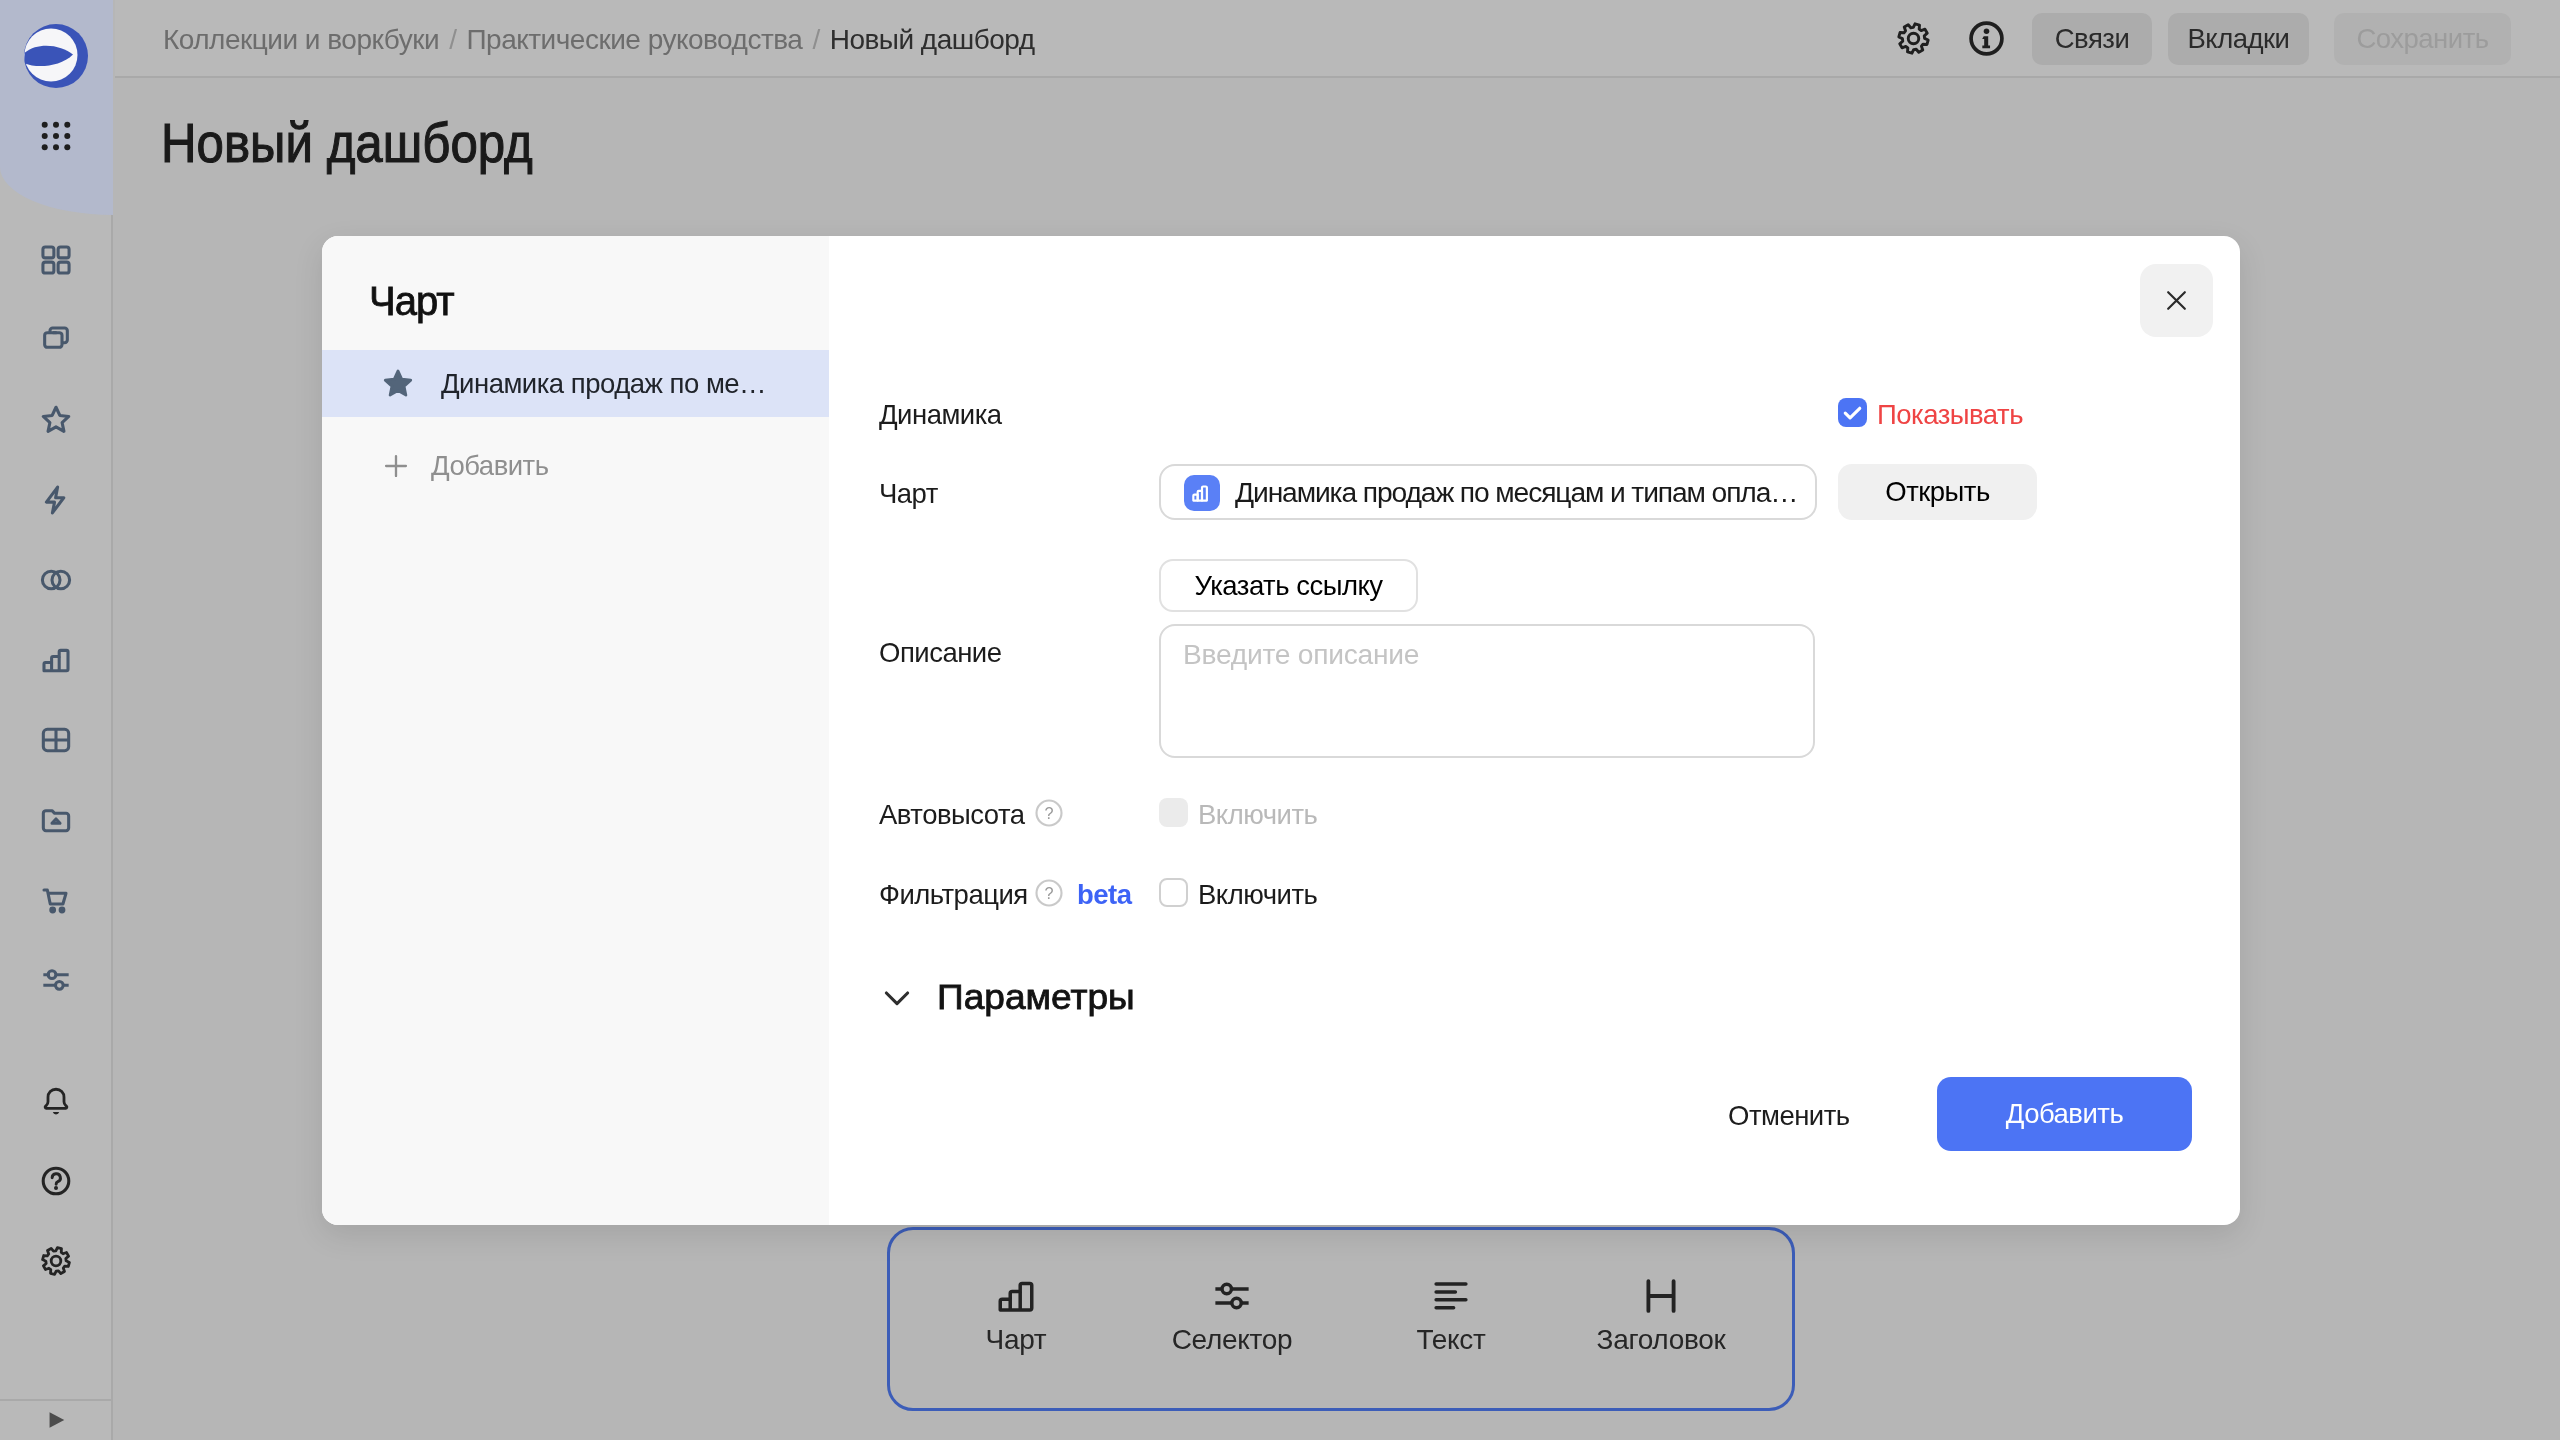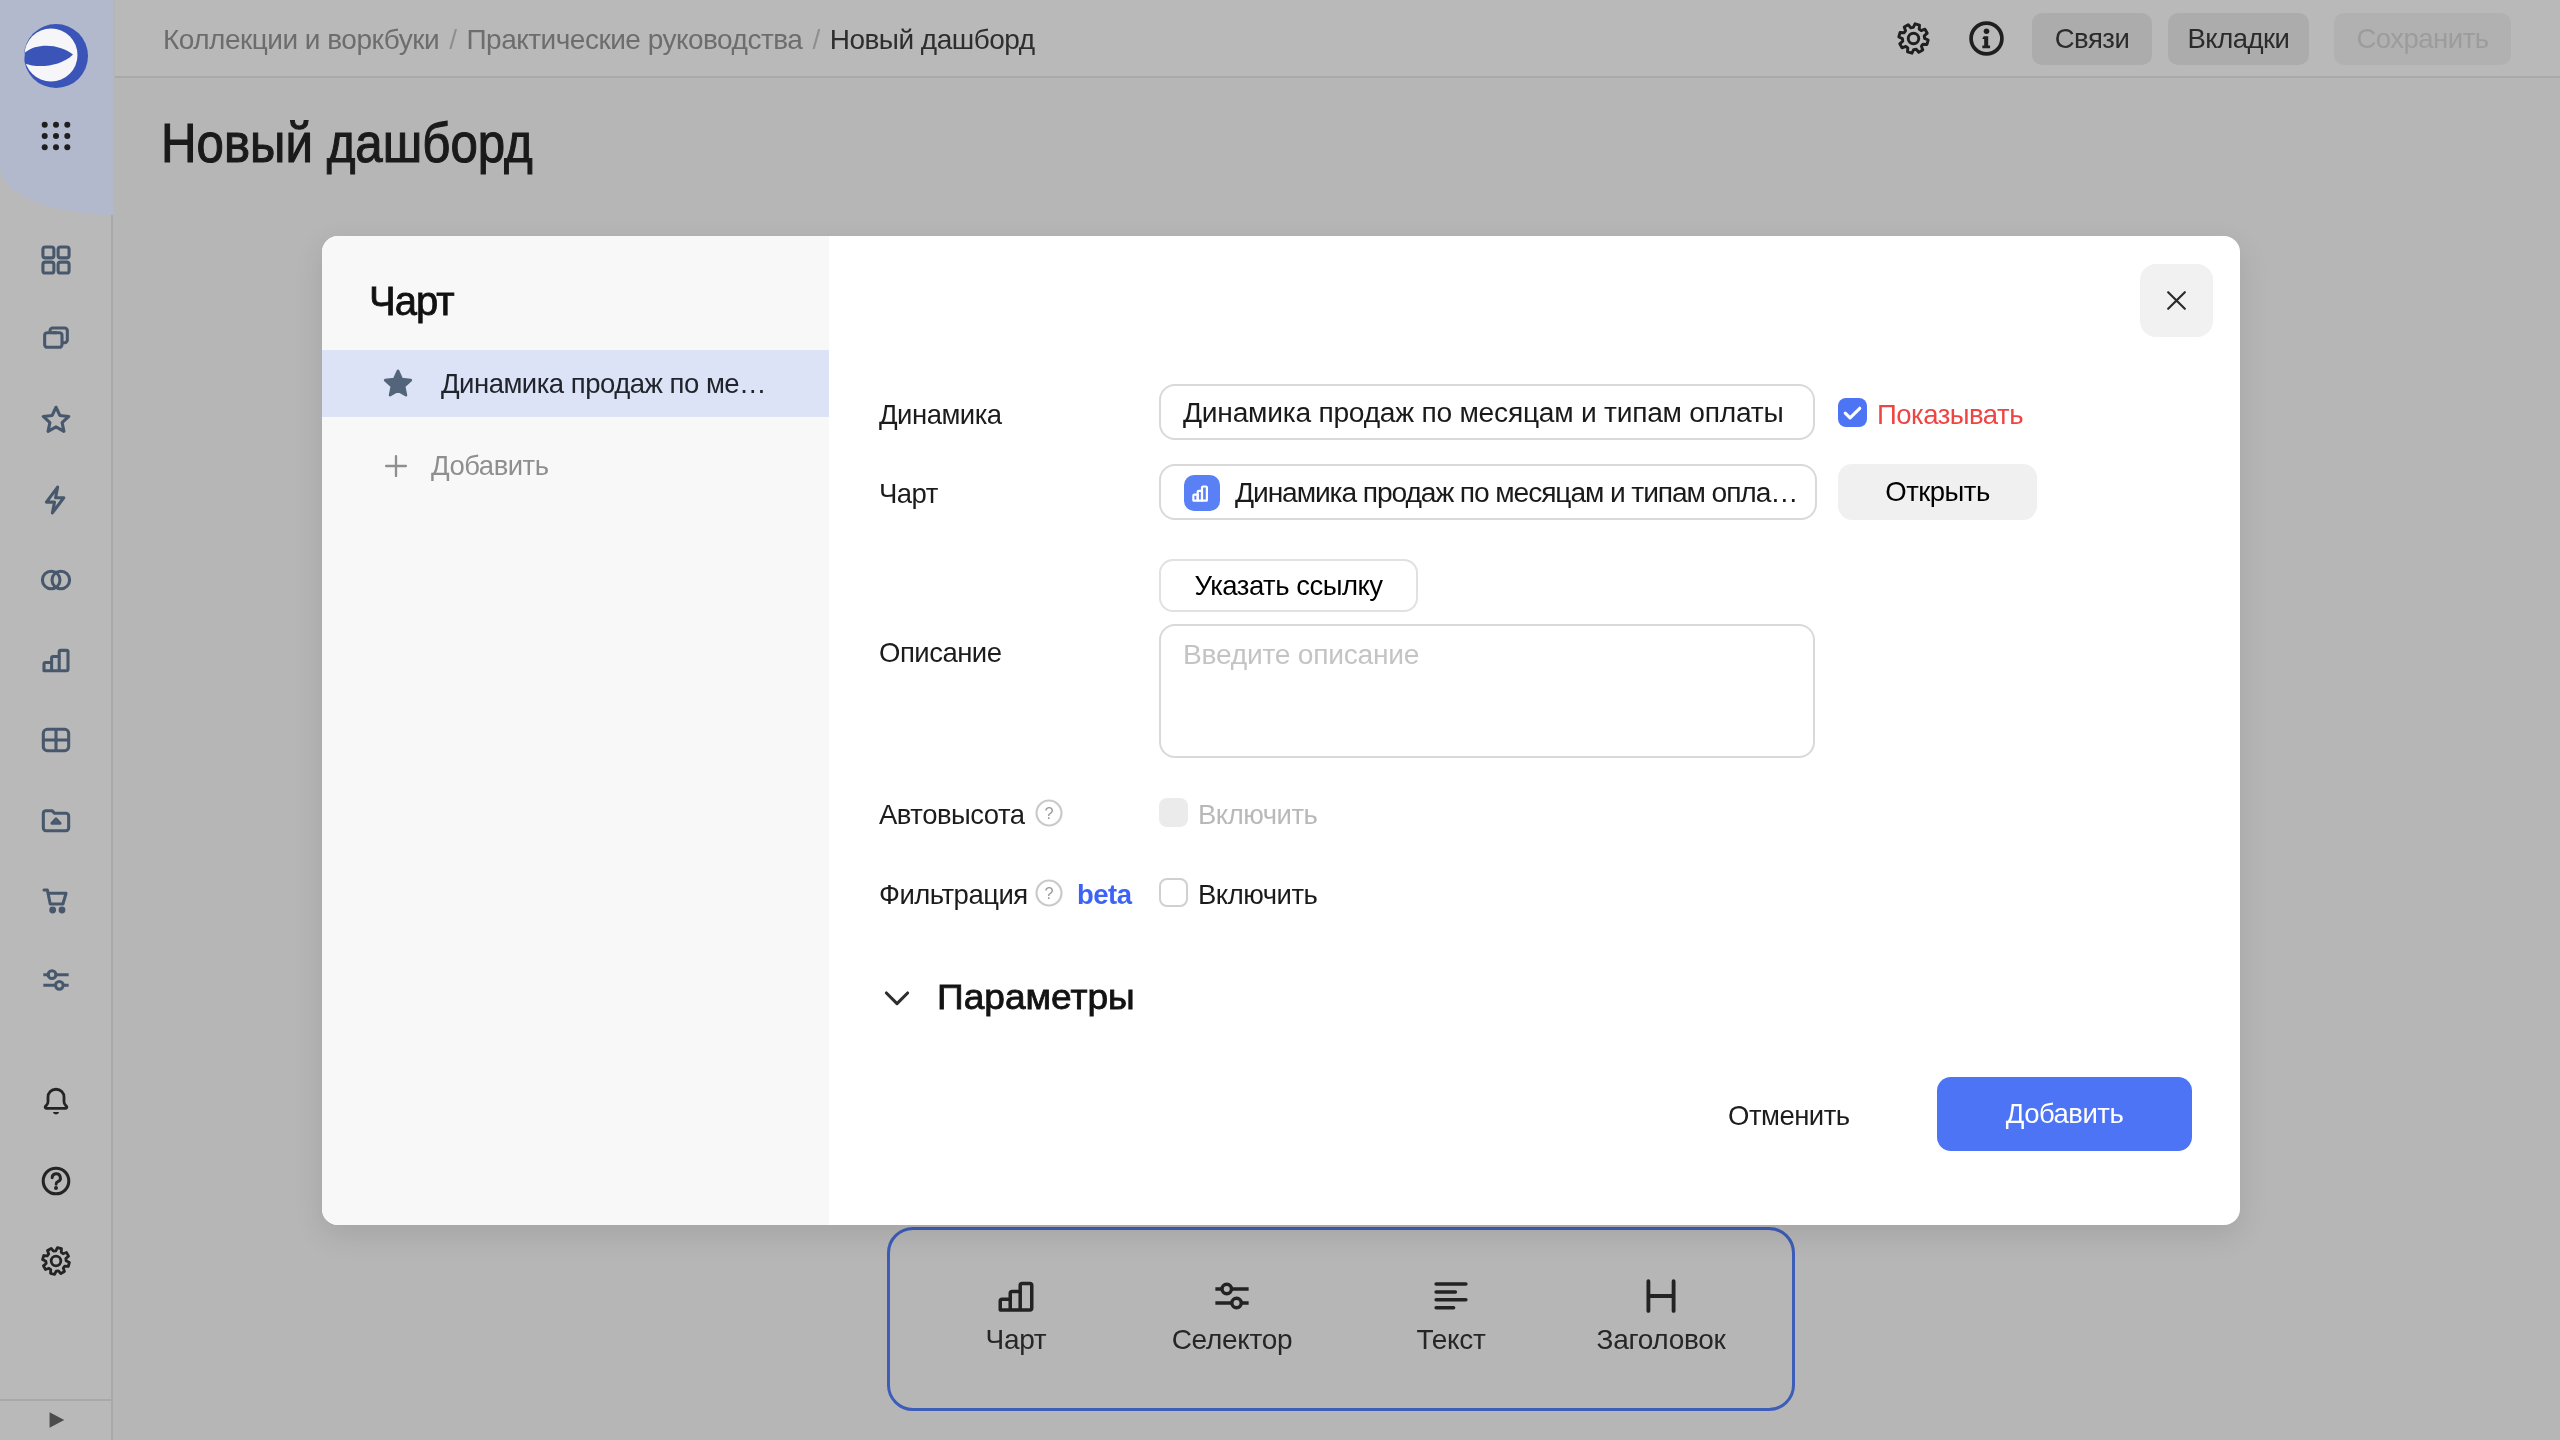--- a/index.html
+++ b/index.html
@@ -195,21 +195,20 @@
     </div>
     <div id="addrow">
       <svg class="abs" style="left:60px; top:20px;" width="28" height="28" viewBox="0 0 24 24" stroke="#8f8f8f" stroke-width="2" stroke-linecap="round">
         <path d="M12,3.5 v17 M3.5,12 h17"></path>
       </svg>
       <div class="txt">Добавить</div>
     </div>
   </div>
 
   <div class="flabel" style="top:163px;">Динамика</div>
-  <div class="input" style="top:148px; padding-left:22px;">Динамика продаж по месяцам и типам оплаты</div>
   <div class="cbox" style="left:1516px; top:162px; background:#4c74f4;">
     <svg width="29" height="29" viewBox="0 0 24 24" fill="none" stroke="#fff" stroke-width="2.6" stroke-linecap="round" stroke-linejoin="round">
         <path d="M6,12.5 l4,4 L18,8.5"></path>
       </svg>
   </div>
   <div class="flabel" style="left:1555px; top:163px; color:#ef4444;">Показывать</div>
 
   <div class="flabel" style="top:242px;">Чарт</div>
   <div class="input" style="top:228px; width:658px; padding-left:74px; letter-spacing:-1.1px;">Динамика продаж по месяцам и типам опла…
     <div class="abs" style="left:23px; top:9px; width:36px; height:36px; background:#5a80f6; border-radius:10px;">

